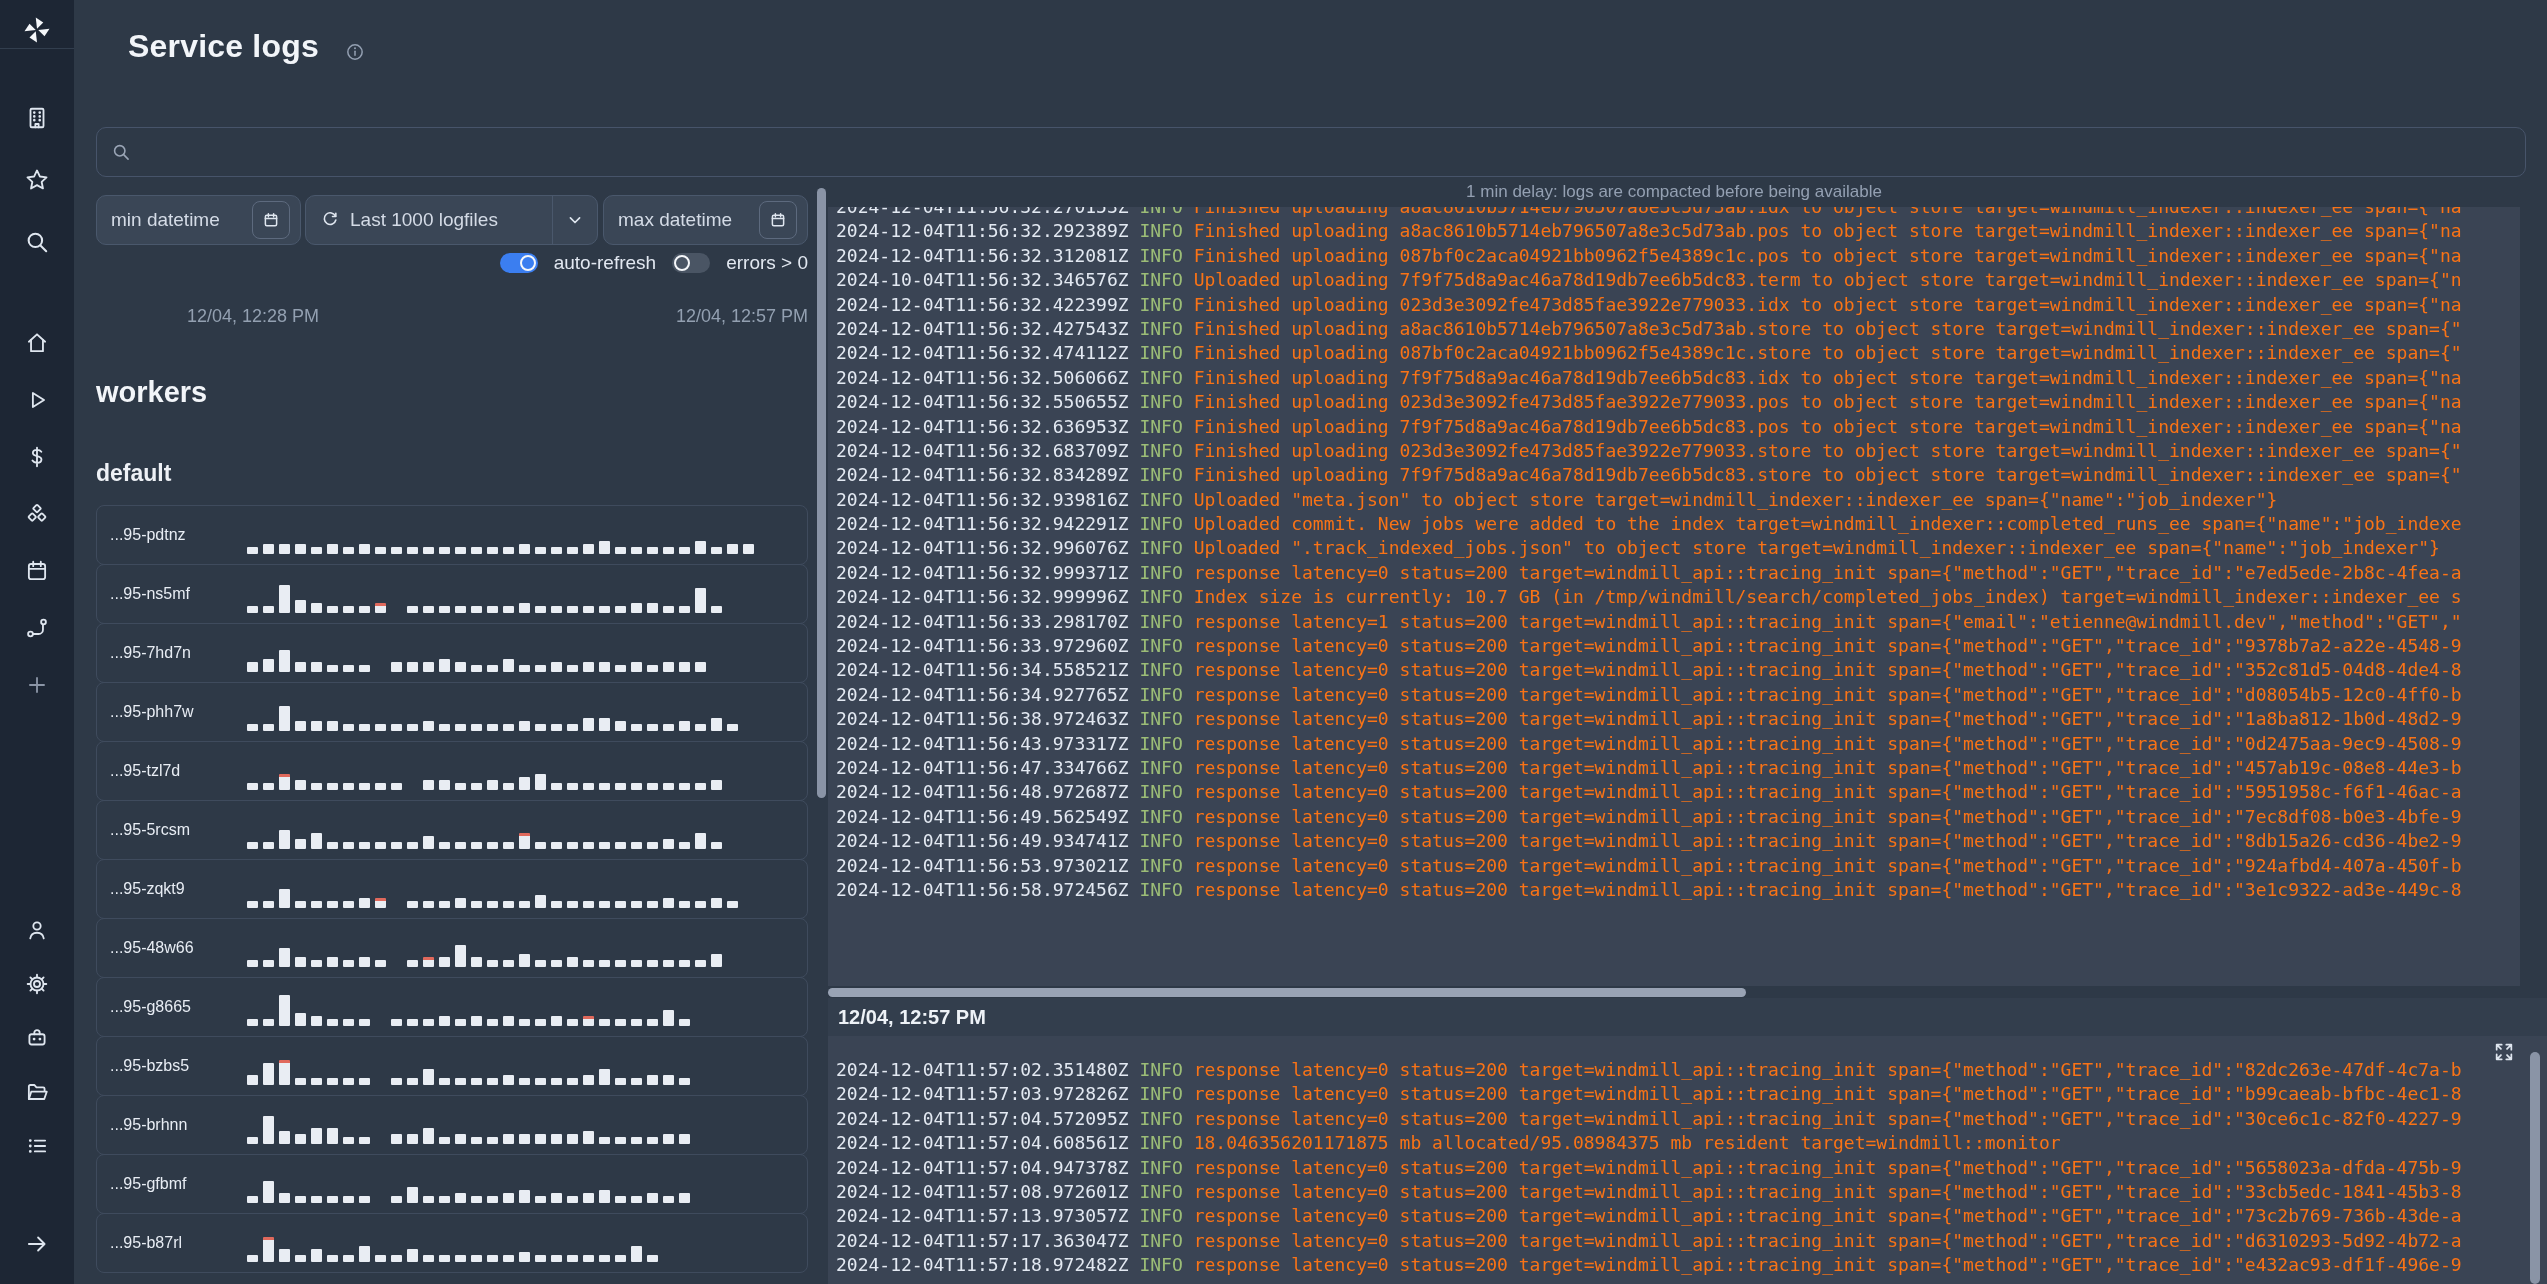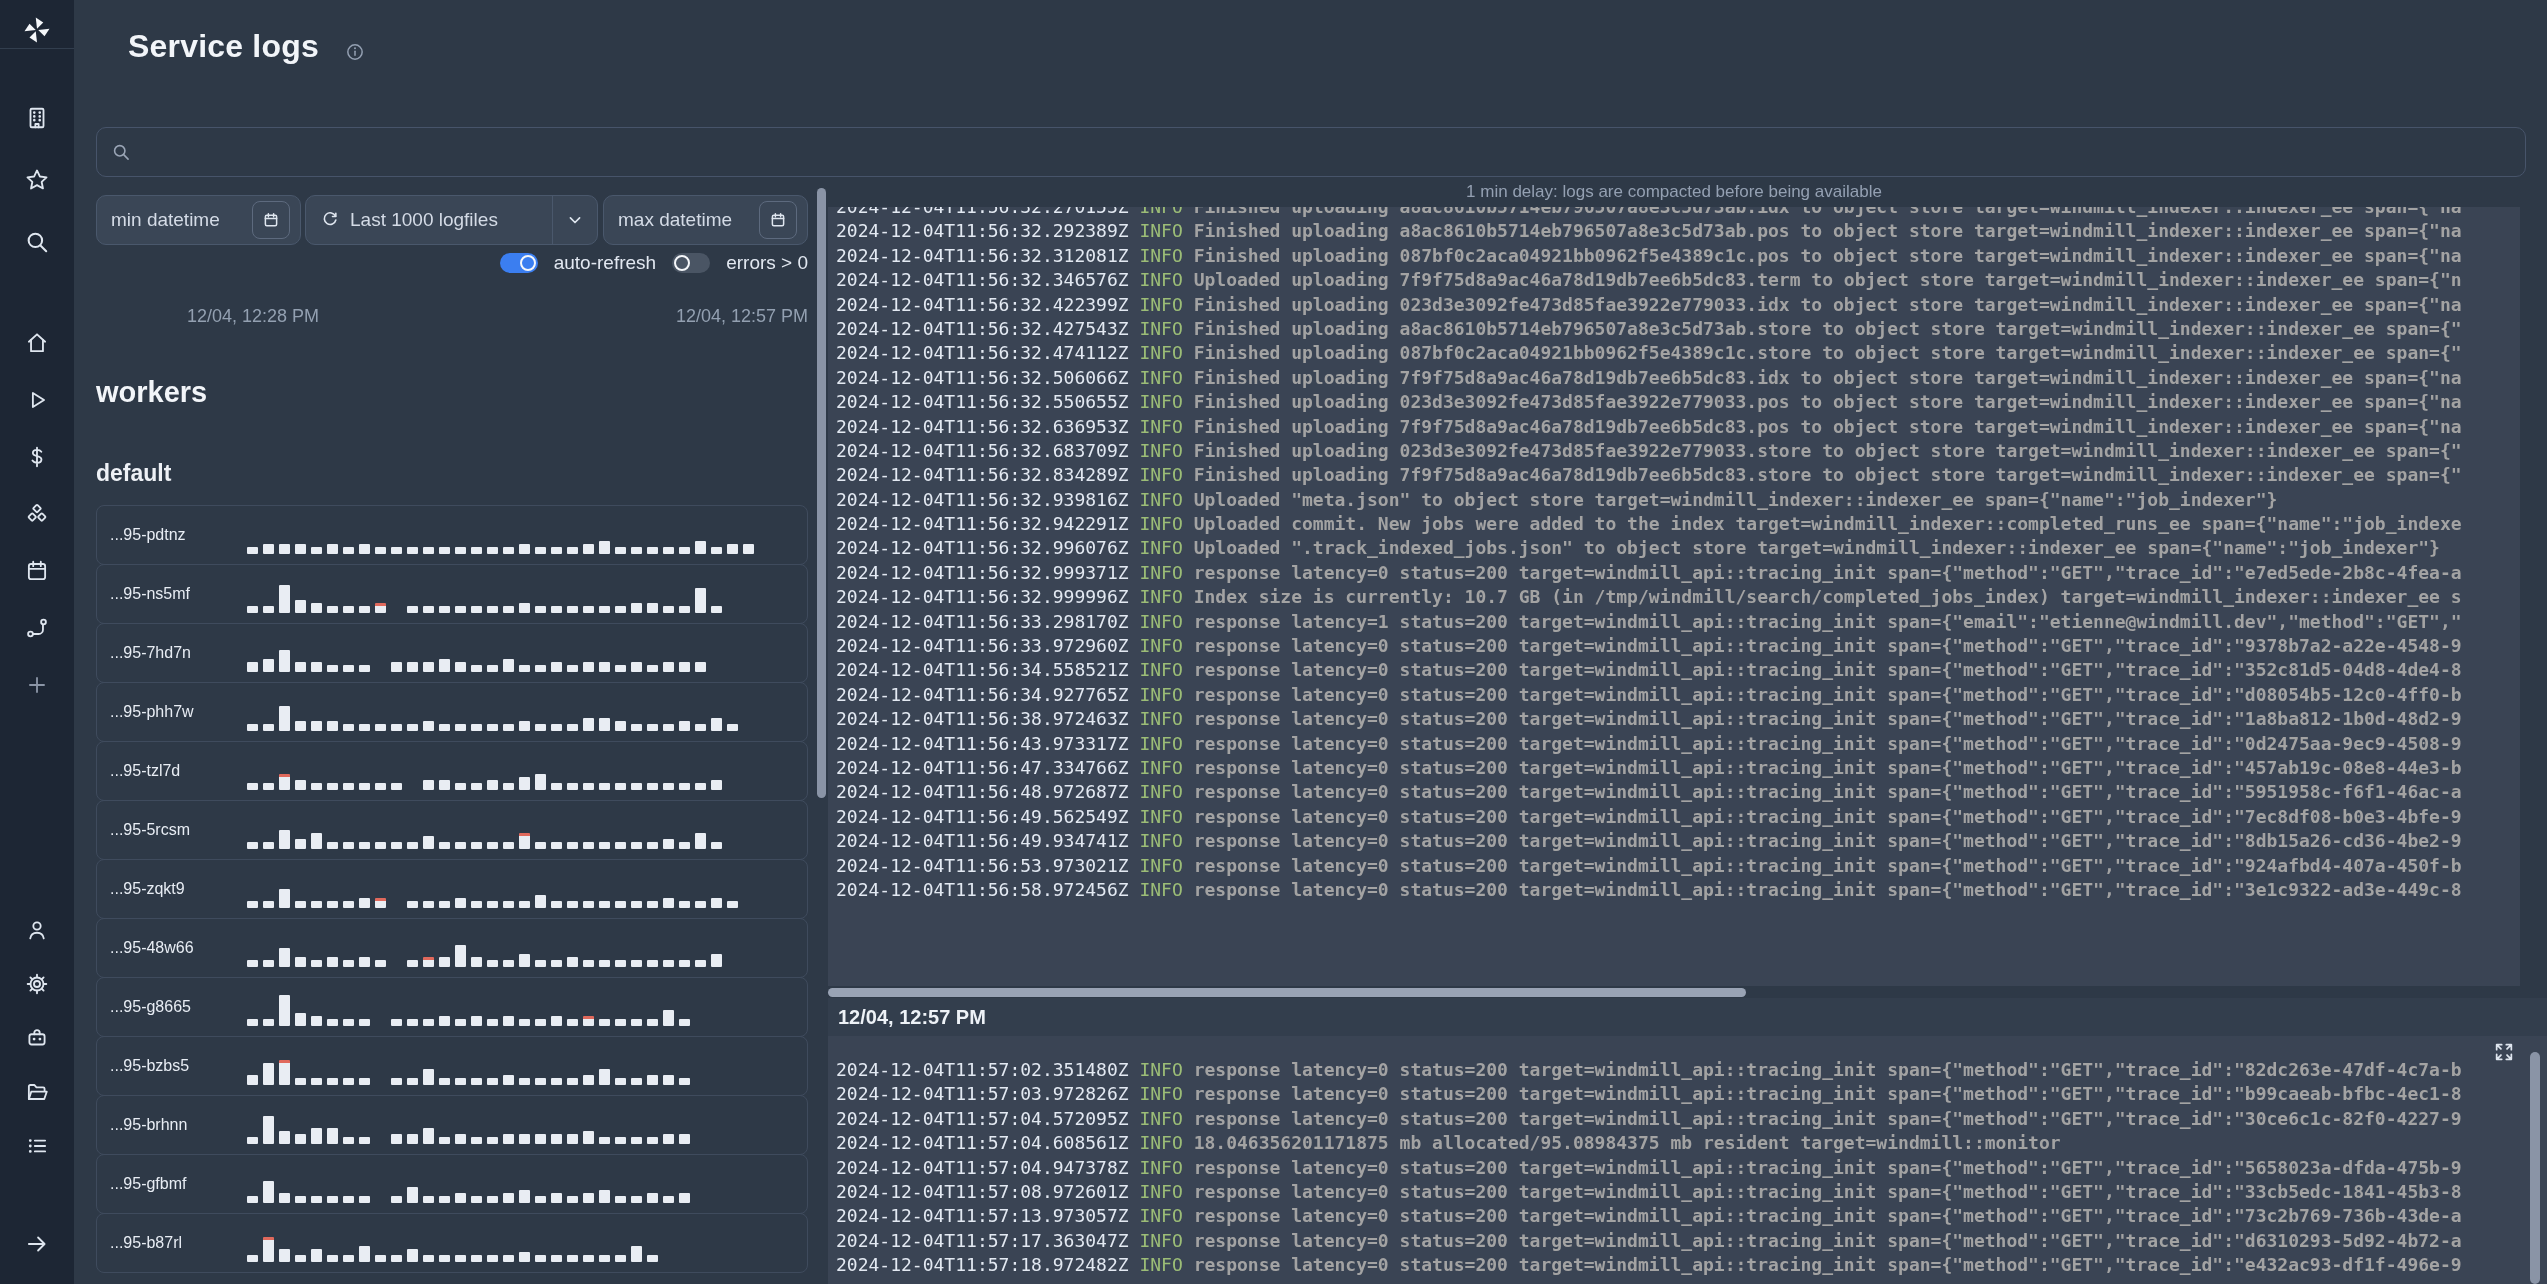--- a/index.html
+++ b/index.html
@@ -66,21 +66,21 @@
   
   .delay-note{position:absolute;left:828px;top:182px;width:1692px;text-align:center;font-size:17px;color:#94a0b2;}
   .pane{position:absolute;background:#3a4454;overflow:hidden;}
   .pane-top{left:828px;top:207px;width:1692px;height:779px;}
   .pane-bottom{left:828px;top:1036px;width:1719px;height:248px;}
   .pane-top .rows{margin-top:-12px;}
   .pane-bottom .rows{padding-top:22px;}
   .log-row{height:24.4px;line-height:24.4px;white-space:pre;font-family:"DejaVu Sans Mono",monospace;font-size:18px;padding-left:8px;}
   .log-ts{color:#e3e9f2;}
   .log-level{color:#9cbd77;}
-  .log-msg{color:#a3a3a3;font-weight:bold;}
+  .log-msg{color:#f97316;}
   .vscroll-left{position:absolute;left:817px;top:188px;width:9px;height:610px;border-radius:5px;background:#8a94a6;cursor:pointer;}
   .hscroll-track{position:absolute;left:828px;top:986px;width:1719px;height:12px;background:#2e3947;}
   .hscroll-thumb{position:absolute;left:0;top:1.5px;width:918px;height:9px;border-radius:5px;background:#99a3b4;cursor:pointer;}
   .band{position:absolute;left:828px;top:998px;width:1719px;height:38px;background:#333e4d;display:flex;align-items:center;}
   .band span{margin-left:10px;font-size:20px;font-weight:bold;color:#eef2f7;}
   .expand-btn{position:absolute;left:2492px;top:1040px;width:24px;height:24px;color:#dfe6ef;cursor:pointer;}
   .vscroll-right{position:absolute;left:2530px;top:1052px;width:10px;height:232px;border-radius:5px;background:#8a94a6;cursor:pointer;}
 </style>
 </head>
 <body>
@@ -726,21 +726,21 @@
         </span>
       </div>
     </div>
 
   <div class="delay-note">1 min delay: logs are compacted before being available</div>
   <div class="pane pane-top">
       <div class="rows" id="top-rows">
         <div class="log-row"><span class="log-ts">2024-12-04T11:56:32.270153Z</span><span class="log-level"> INFO </span><span class="log-msg">Finished uploading a8ac8610b5714eb796507a8e3c5d73ab.idx to object store target=windmill_indexer::indexer_ee span={"na</span></div>
         <div class="log-row"><span class="log-ts">2024-12-04T11:56:32.292389Z</span><span class="log-level"> INFO </span><span class="log-msg">Finished uploading a8ac8610b5714eb796507a8e3c5d73ab.pos to object store target=windmill_indexer::indexer_ee span={"na</span></div>
         <div class="log-row"><span class="log-ts">2024-12-04T11:56:32.312081Z</span><span class="log-level"> INFO </span><span class="log-msg">Finished uploading 087bf0c2aca04921bb0962f5e4389c1c.pos to object store target=windmill_indexer::indexer_ee span={"na</span></div>
-        <div class="log-row"><span class="log-ts">2024-12-04T11:56:32.346576Z</span><span class="log-level"> INFO </span><span class="log-msg">Uploaded uploading 7f9f75d8a9ac46a78d19db7ee6b5dc83.term to object store target=windmill_indexer::indexer_ee span={"n</span></div>
+        <div class="log-row"><span class="log-ts">2024-10-04T11:56:32.346576Z</span><span class="log-level"> INFO </span><span class="log-msg">Uploaded uploading 7f9f75d8a9ac46a78d19db7ee6b5dc83.term to object store target=windmill_indexer::indexer_ee span={"n</span></div>
         <div class="log-row"><span class="log-ts">2024-12-04T11:56:32.422399Z</span><span class="log-level"> INFO </span><span class="log-msg">Finished uploading 023d3e3092fe473d85fae3922e779033.idx to object store target=windmill_indexer::indexer_ee span={"na</span></div>
         <div class="log-row"><span class="log-ts">2024-12-04T11:56:32.427543Z</span><span class="log-level"> INFO </span><span class="log-msg">Finished uploading a8ac8610b5714eb796507a8e3c5d73ab.store to object store target=windmill_indexer::indexer_ee span={"</span></div>
         <div class="log-row"><span class="log-ts">2024-12-04T11:56:32.474112Z</span><span class="log-level"> INFO </span><span class="log-msg">Finished uploading 087bf0c2aca04921bb0962f5e4389c1c.store to object store target=windmill_indexer::indexer_ee span={"</span></div>
         <div class="log-row"><span class="log-ts">2024-12-04T11:56:32.506066Z</span><span class="log-level"> INFO </span><span class="log-msg">Finished uploading 7f9f75d8a9ac46a78d19db7ee6b5dc83.idx to object store target=windmill_indexer::indexer_ee span={"na</span></div>
         <div class="log-row"><span class="log-ts">2024-12-04T11:56:32.550655Z</span><span class="log-level"> INFO </span><span class="log-msg">Finished uploading 023d3e3092fe473d85fae3922e779033.pos to object store target=windmill_indexer::indexer_ee span={"na</span></div>
         <div class="log-row"><span class="log-ts">2024-12-04T11:56:32.636953Z</span><span class="log-level"> INFO </span><span class="log-msg">Finished uploading 7f9f75d8a9ac46a78d19db7ee6b5dc83.pos to object store target=windmill_indexer::indexer_ee span={"na</span></div>
         <div class="log-row"><span class="log-ts">2024-12-04T11:56:32.683709Z</span><span class="log-level"> INFO </span><span class="log-msg">Finished uploading 023d3e3092fe473d85fae3922e779033.store to object store target=windmill_indexer::indexer_ee span={"</span></div>
         <div class="log-row"><span class="log-ts">2024-12-04T11:56:32.834289Z</span><span class="log-level"> INFO </span><span class="log-msg">Finished uploading 7f9f75d8a9ac46a78d19db7ee6b5dc83.store to object store target=windmill_indexer::indexer_ee span={"</span></div>
         <div class="log-row"><span class="log-ts">2024-12-04T11:56:32.939816Z</span><span class="log-level"> INFO </span><span class="log-msg">Uploaded "meta.json" to object store target=windmill_indexer::indexer_ee span={"name":"job_indexer"}</span></div>
         <div class="log-row"><span class="log-ts">2024-12-04T11:56:32.942291Z</span><span class="log-level"> INFO </span><span class="log-msg">Uploaded commit. New jobs were added to the index target=windmill_indexer::completed_runs_ee span={"name":"job_indexe</span></div>

